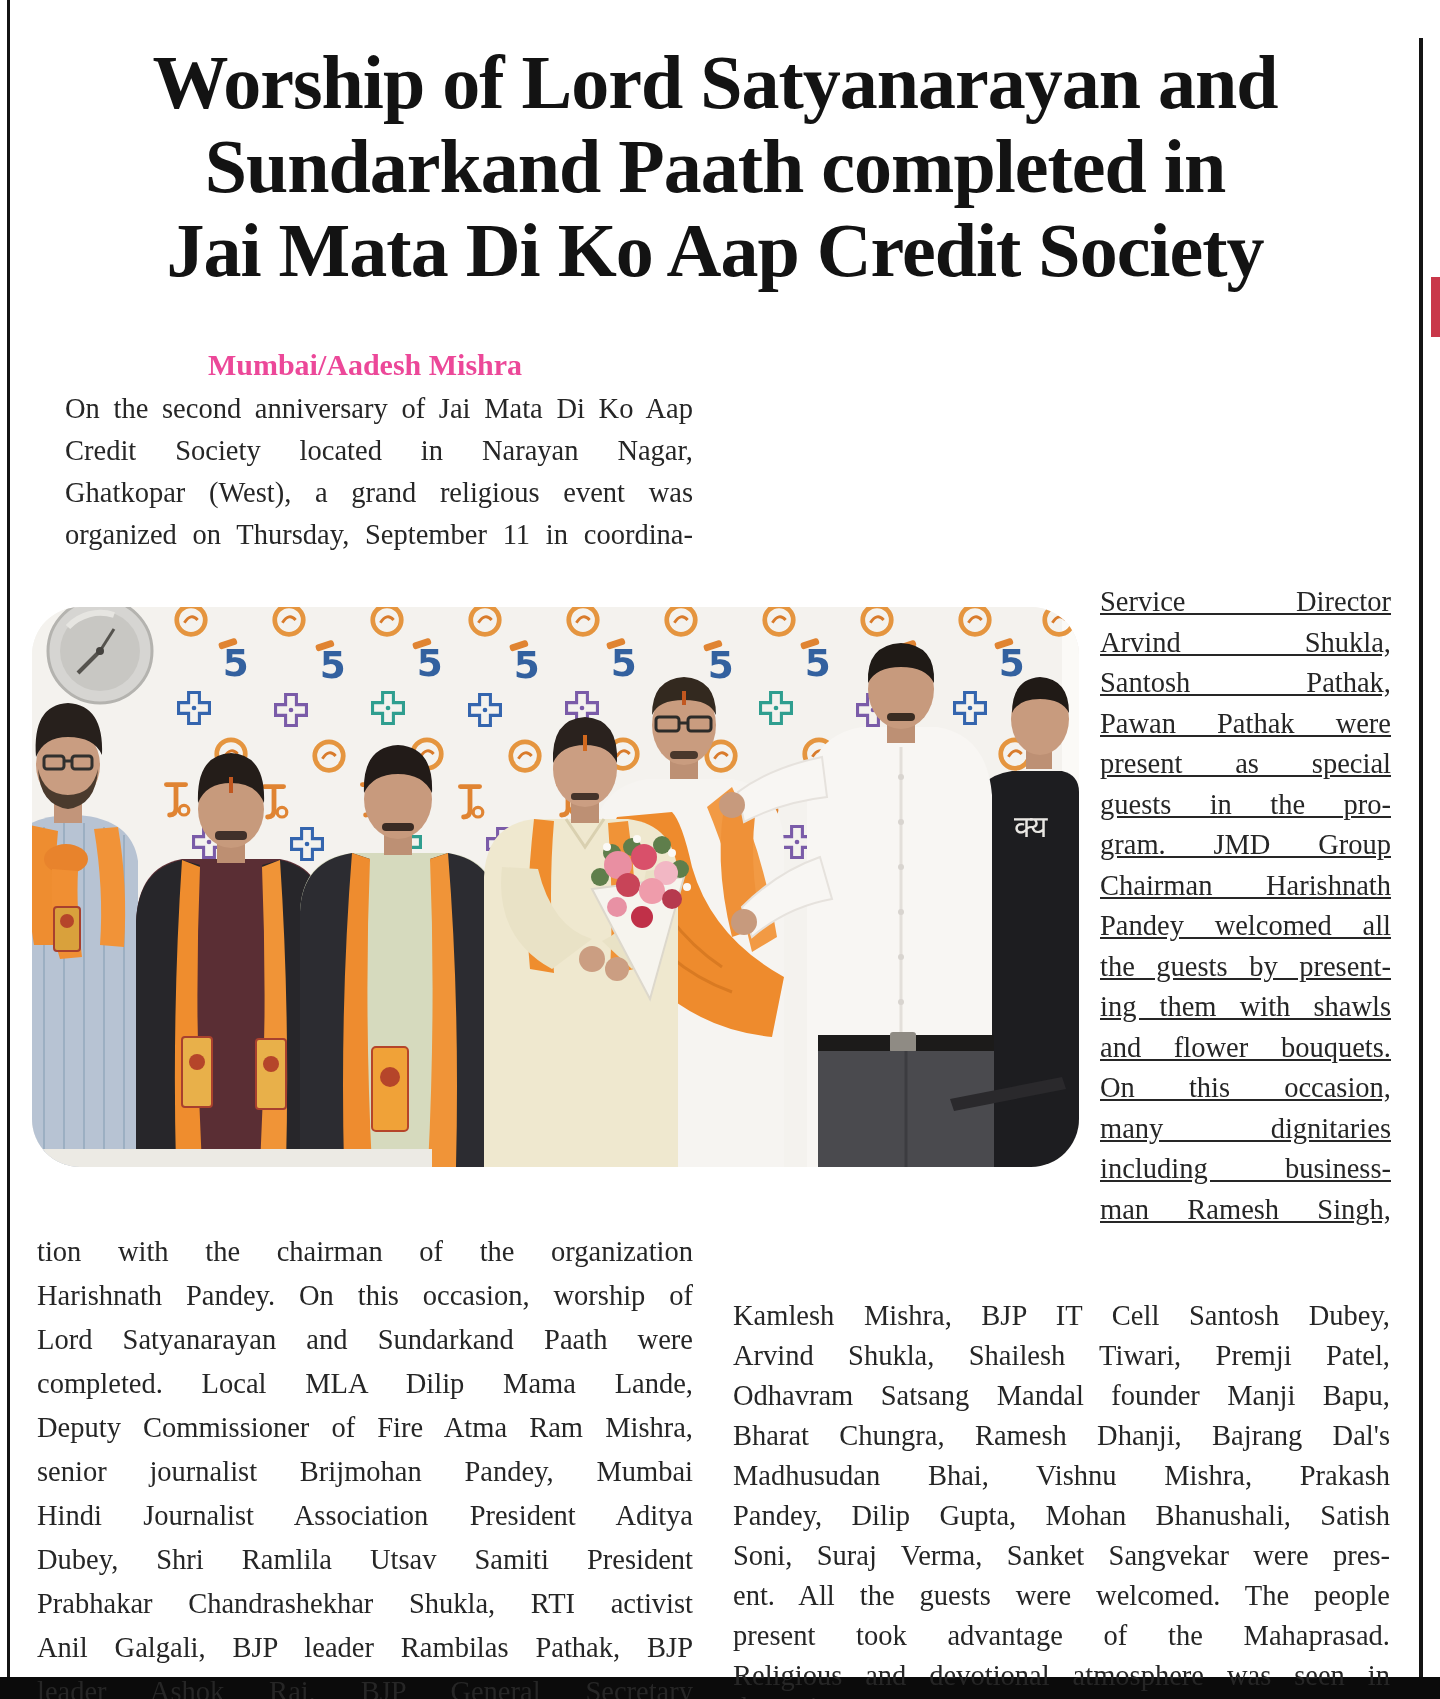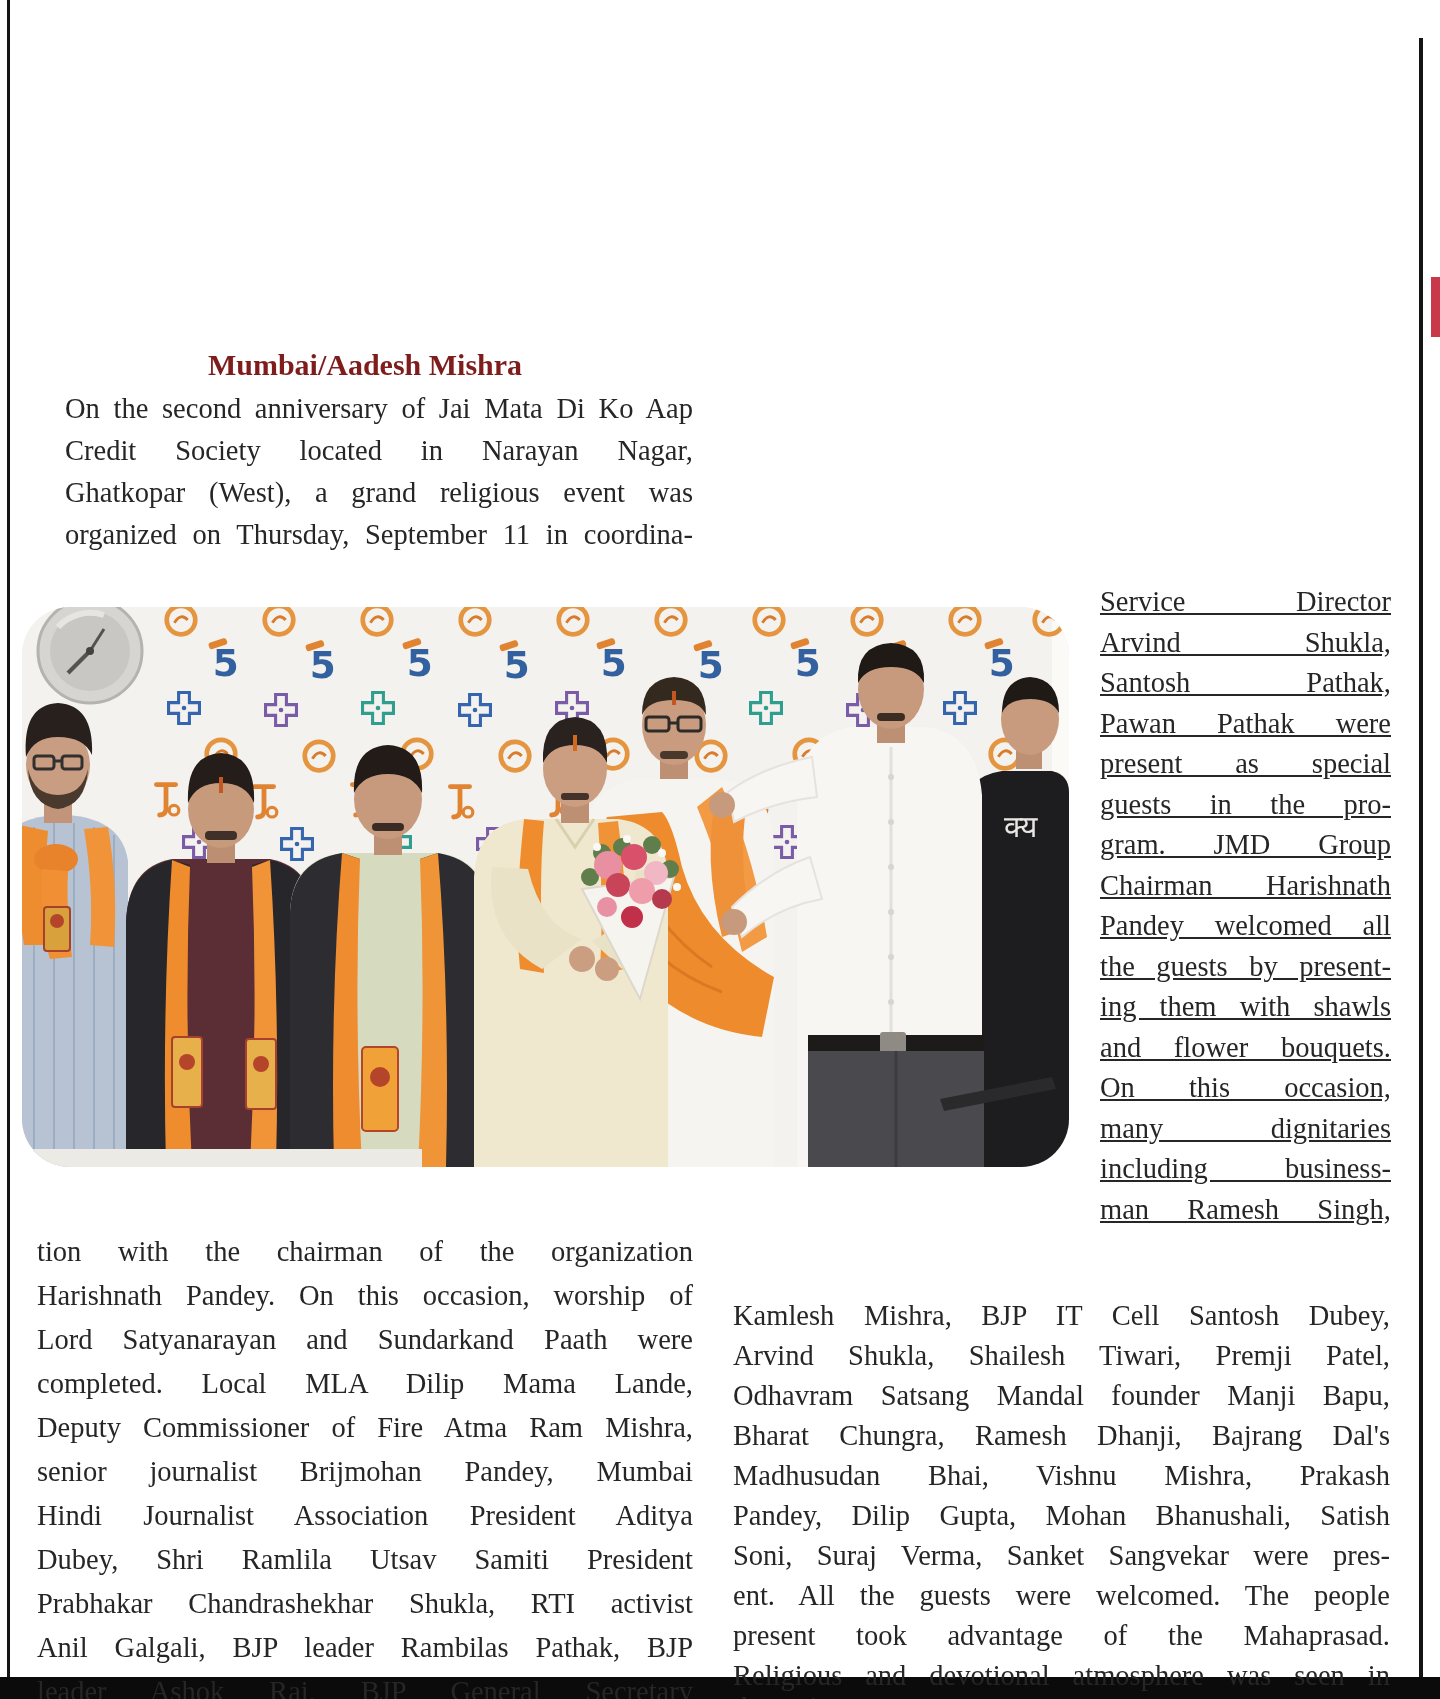--- a/index.html
+++ b/index.html
@@ -5,45 +5,48 @@
   html,body{margin:0;padding:0;background:#ffffff;}
   .page{position:relative;width:1440px;height:1699px;background:#ffffff;overflow:hidden;
         font-family:"Liberation Serif",serif;color:#2a2a2a;}
   .rule-left{position:absolute;left:7px;top:0;width:3px;height:1699px;background:#141414;}
   .rule-right{position:absolute;left:1419px;top:38px;width:4px;height:1661px;background:#141414;}
   .bottom-bar{position:absolute;left:0;top:1677px;width:1440px;height:22px;background:#0b0b0b;}
   .red-mark{position:absolute;left:1431px;top:277px;width:9px;height:60px;background:#c9384a;}
   .headline{position:absolute;left:50px;top:40px;width:1330px;text-align:center;
             font-weight:bold;font-size:76px;line-height:84px;white-space:pre-line;
             color:#131313;letter-spacing:-1px;}
-  .byline{font-weight:bold;font-size:30px;line-height:46px;text-align:center;color:#7f1d1d;}
+  .byline{font-weight:bold;font-size:30px;line-height:46px;text-align:center;color:#ec4899;}
   .para{font-size:28.5px;text-align:justify;text-align-last:justify;
         white-space:pre-line;color:#262626;}
   .pos{position:absolute;}
   #left-top{left:37px;top:342px;width:656px;}
   #left-top .para{line-height:42px;margin-left:28px;}
   #right-top{left:733px;top:366px;width:657px;line-height:43px;}
   #right-narrow{left:1100px;top:582px;width:291px;line-height:40.5px;text-decoration:underline;}
   #left-bottom{left:37px;top:1230px;width:656px;line-height:44px;}
   #right-bottom{left:733px;top:1296px;width:657px;line-height:40px;}
   #right-last{left:733px;top:1688px;width:657px;line-height:40px;font-size:28.5px;
               color:#262626;text-align:left;}
-  .photo{position:absolute;left:22px;top:607px;width:1047px;height:560px;
+  .photo{position:absolute;left:32px;top:607px;width:1047px;height:560px;
          border-radius:48px;overflow:hidden;background:#f4f2ee;}
   .photo svg{display:block;}
 </style>
 </head>
 <body>
 
 <div class="page">
   <div class="rule-left"></div>
   <div class="rule-right"></div>
   <div class="red-mark"></div>
   <div class="bottom-bar"></div>
 
+  <div class="headline">Worship of Lord Satyanarayan and
+Sundarkand Paath completed in
+Jai Mata Di Ko Aap Credit Society</div>
 
   <div class="pos" id="left-top">
     <div class="byline">Mumbai/Aadesh Mishra</div>
     <div class="para">On the second anniversary of Jai Mata Di Ko Aap
 Credit Society located in Narayan Nagar,
 Ghatkopar (West), a grand religious event was
 organized on Thursday, September 11 in coordina-</div>
   </div>
 
   <div class="pos para" id="right-narrow">Service Director

